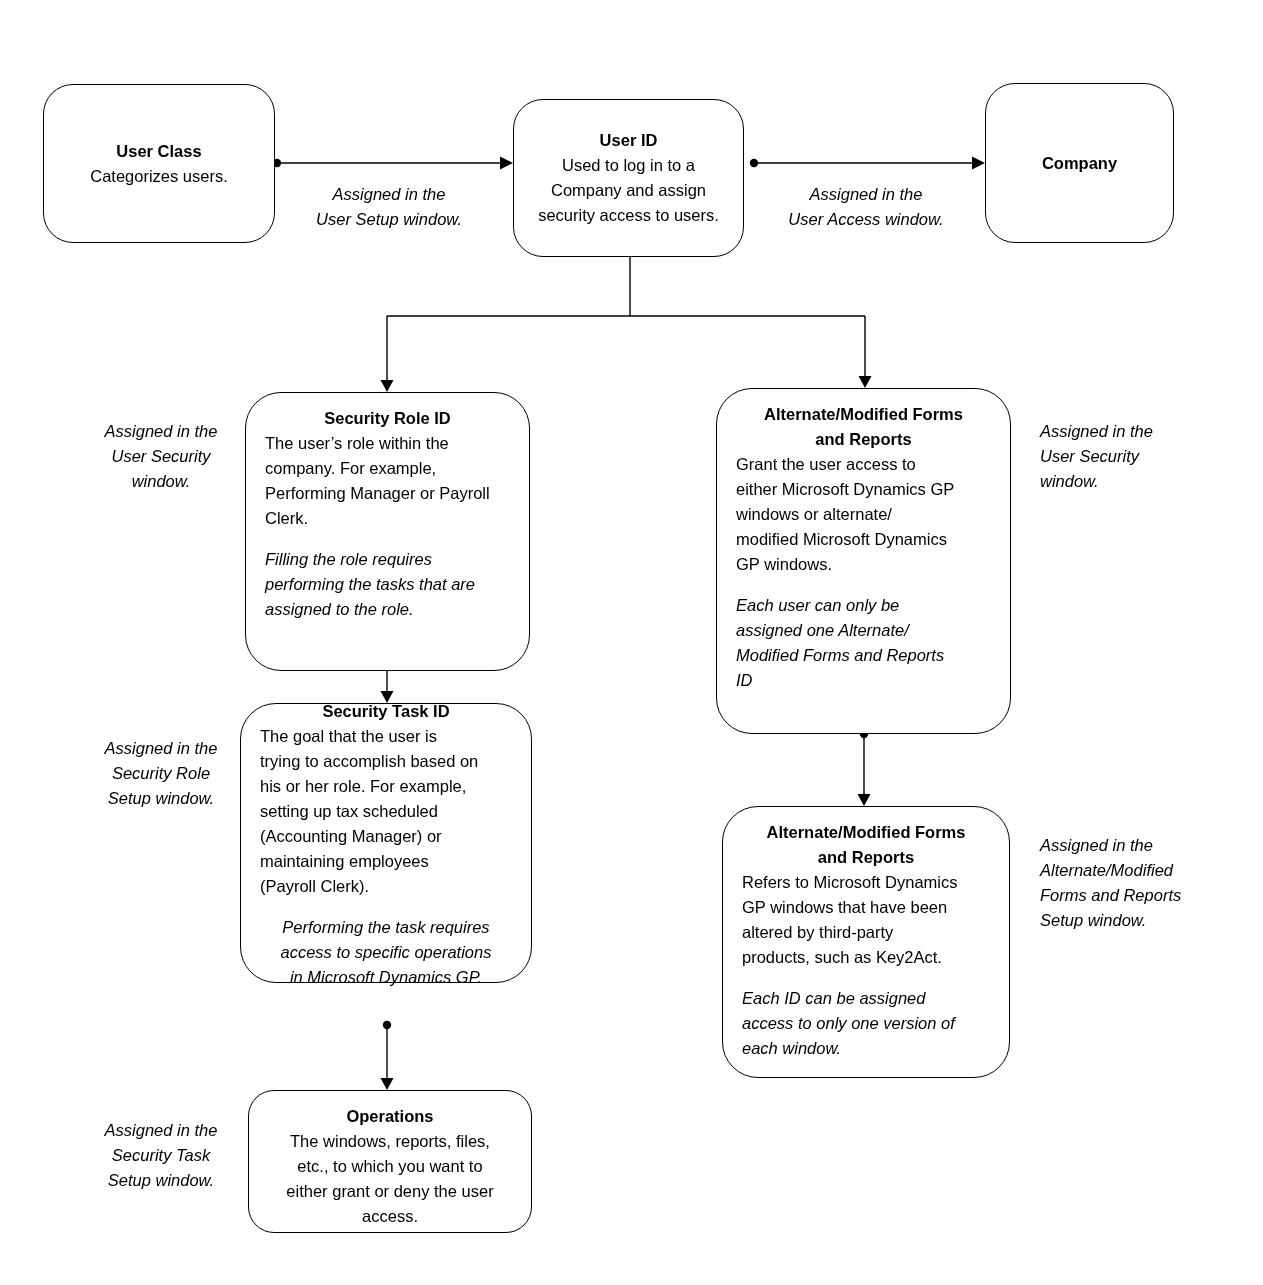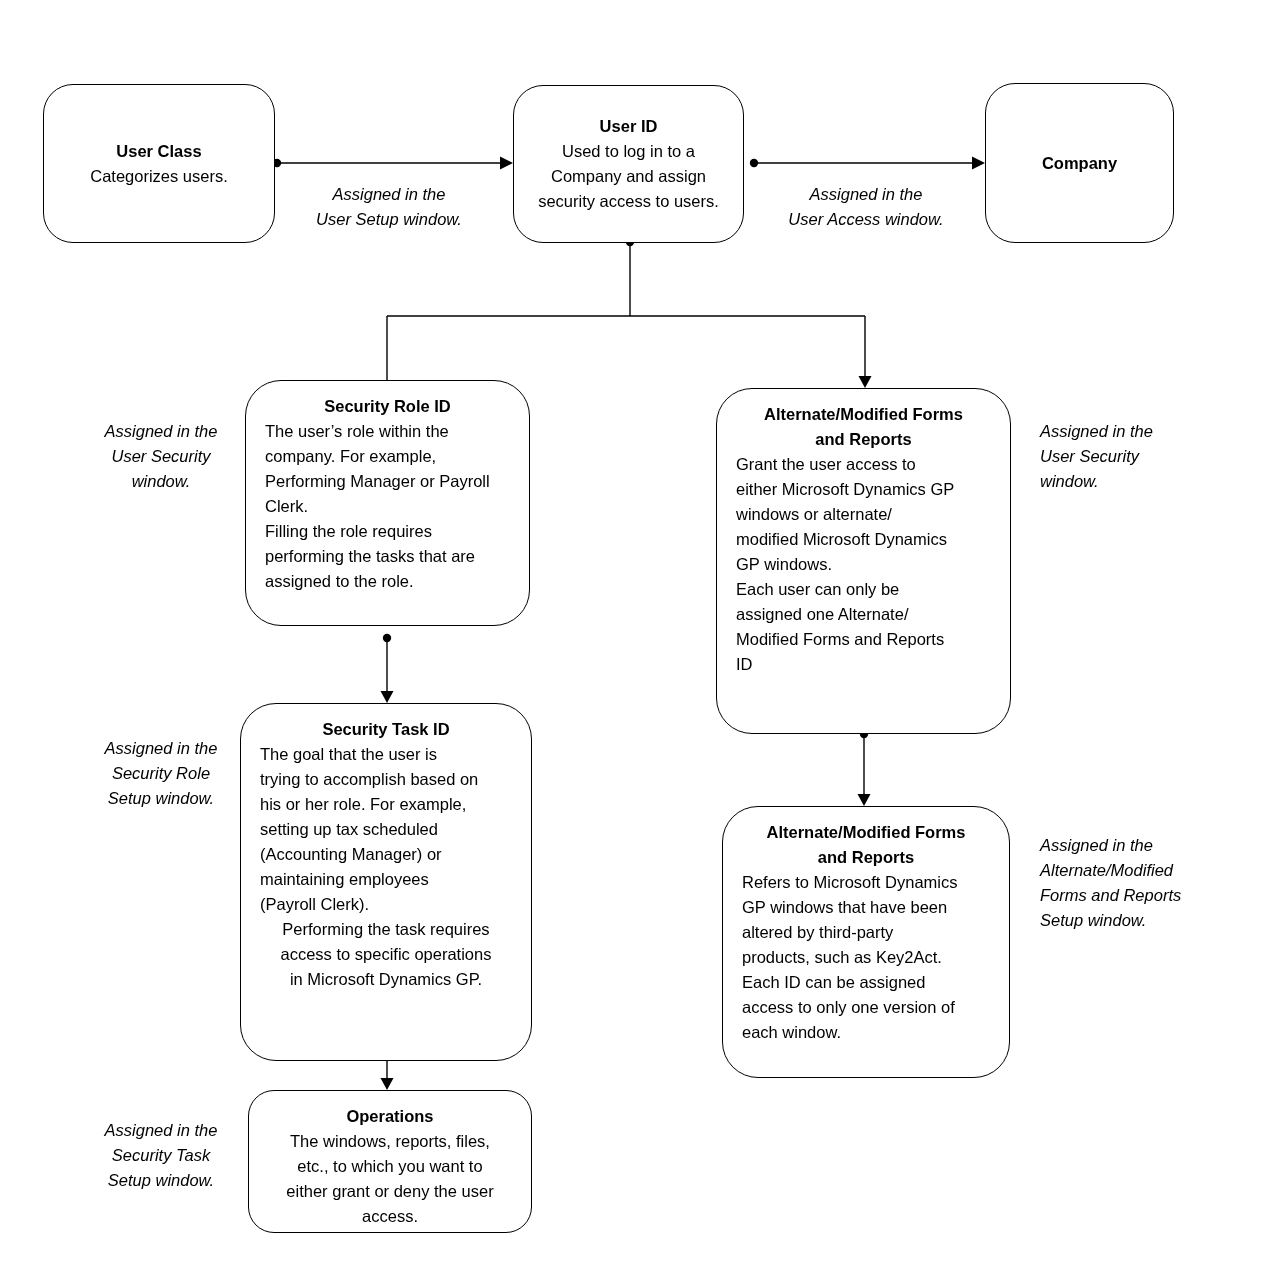--- a/index.html
+++ b/index.html
@@ -50,21 +50,21 @@
     white-space: pre-line;
     width: 100%;
   }
   .node-body, .para {
     white-space: pre-line;
     width: 100%;
   }
   .node.centered-v .node-body { text-align: center; }
   .para { text-align: left; }
   .para.center { text-align: center; }
-  .para + .para, .node-title + .para.gapless { margin-top: 0; }
+  .para + .para, .node-title + .para.gapless { margin-top: 16px; font-style: italic; }
   .para-gap { margin-top: 25px; }
   .edge-label {
     position: absolute;
     font-style: italic;
     white-space: pre-line;
     text-align: center;
   }
   .edge-label.align-left { text-align: left; }
 </style>
 </head>
@@ -101,43 +101,43 @@
     <circle cx="864" cy="734" r="4.2" fill="#000000" stroke="none"></circle>
     <line x1="864" y1="734" x2="864" y2="795"></line>
     <polygon points="857.5,794 870.5,794 864,806" fill="#000000" stroke="none"></polygon>
   </svg>
 
   <div class="node centered-v" style="left:43px; top:84px; width:232px; height:159px;">
     <div class="node-title">User Class</div>
     <div class="node-body">Categorizes users.</div>
   </div>
 
-  <div class="node centered-v" style="left:513px; top:85px; width:231px; height:158px;">
+  <div class="node centered-v" style="left:513px; top:99px; width:231px; height:158px;">
     <div class="node-title">User ID</div>
     <div class="node-body">Used to log in to a
 Company and assign
 security access to users.</div>
   </div>
 
   <div class="node centered-v" style="left:985px; top:83px; width:189px; height:160px;">
     <div class="node-title">Company</div>
   </div>
 
-  <div class="node chain" style="left:245px; top:380px; width:285px; height:246px;">
+  <div class="node chain" style="left:245px; top:392px; width:285px; height:279px;">
     <div class="node-title">Security Role ID</div>
     <div class="para">The user’s role within the
 company. For example,
 Performing Manager or Payroll
 Clerk.</div>
     <div class="para para-gap">Filling the role requires
 performing the tasks that are
 assigned to the role.</div>
   </div>
 
-  <div class="node chain" style="left:240px; top:703px; width:292px; height:358px;">
+  <div class="node chain" style="left:240px; top:703px; width:292px; height:280px;justify-content:center;">
     <div class="node-title">Security Task ID</div>
     <div class="para">The goal that the user is
 trying to accomplish based on
 his or her role. For example,
 setting up tax scheduled
 (Accounting Manager) or
 maintaining employees
 (Payroll Clerk).</div>
     <div class="para para-gap center">Performing the task requires
 access to specific operations

